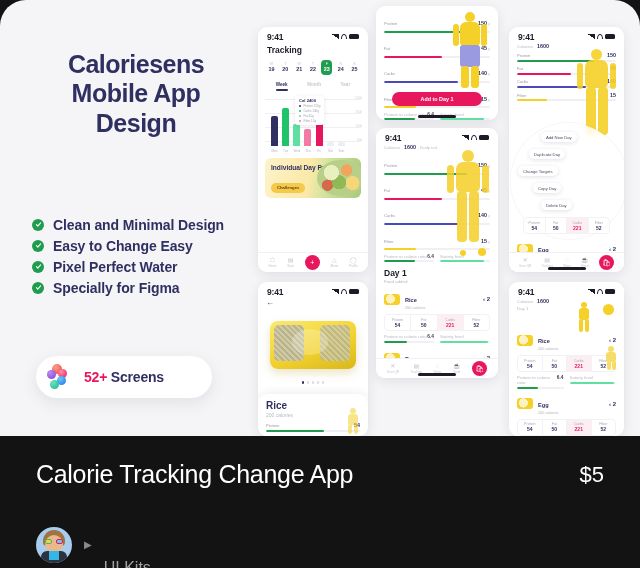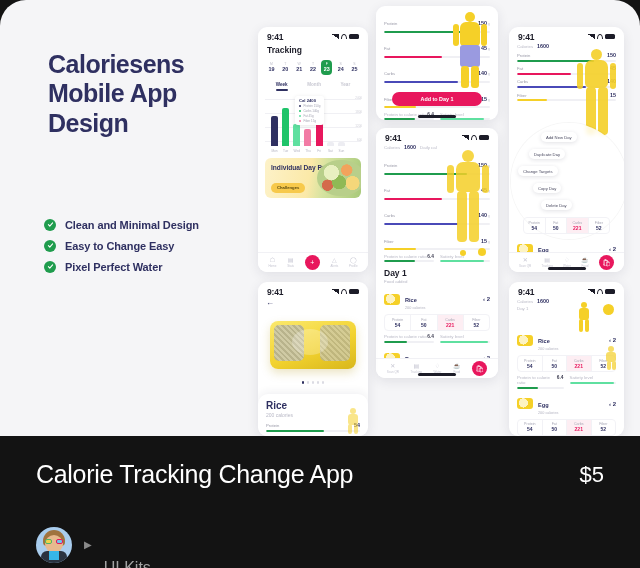--- a/index.html
+++ b/index.html
@@ -11,39 +11,39 @@
   }
   .root { position: relative; width: 640px; height: 568px; background: #131313; }
 
   
   .preview-card {
     position: absolute; left: 0; top: 0; width: 640px; height: 436px;
     background: #f5f5f7; border-radius: 26px 26px 0 0; overflow: hidden;
   }
 
   
-  .hero { position: absolute; left: 12px; top: 0; width: 252px; height: 436px; }
+  .hero { position: absolute; left: 0; top: 0; width: 252px; height: 436px; text-align: center; }
   .hero-title {
     position: absolute; left: 36px; top: 50px; width: 200px;
     font-size: 25px; line-height: 1.17; font-weight: 700; color: #2f3061;
     letter-spacing: -0.5px;
   }
   .hero-desc {
     position: absolute; left: 30px; top: 167px; width: 212px;
     font-size: 7.4px; line-height: 1.85; color: #9b9cae;
   }
   .feature-list { position: absolute; left: 32px; top: 214px; width: 210px; }
   .feature-row { display: flex; align-items: center; height: 21px; }
   .tick {
     width: 12px; height: 12px; border-radius: 50%; background: #1f9c4d;
     display: flex; align-items: center; justify-content: center; flex: none;
     margin-right: 9px;
   }
   .tick svg { display: block; }
-  .feature-label { font-size: 11px; font-weight: 700; color: #2f3061; letter-spacing: -0.1px; }
+  .feature-label { font-size: 14px; font-weight: 700; color: #2f3061; letter-spacing: -0.1px; }
 
   .screens-badge {
     position: absolute; left: 36px; top: 356px; width: 176px; height: 42px;
     background: #ffffff; border-radius: 21px;
     box-shadow: 0 5px 16px rgba(60,60,90,0.10);
     display: flex; align-items: center;
   }
   .figma-logo {
     width: 33px; height: 33px; margin-left: 5px; margin-right: 10px; flex: none;
     position: relative;
@@ -236,22 +236,40 @@
           <span class="feature-label">Easy to Change Easy</span>
         </div>
         <div class="feature-row">
           <span class="tick">
               <svg width="7" height="7" viewBox="0 0 10 10">
                 <path d="M2 5.2 L4 7.2 L8 2.8" stroke="#fff" stroke-width="1.6" fill="none" stroke-linecap="round" stroke-linejoin="round"></path>
               </svg>
             </span>
           <span class="feature-label">Pixel Perfect Water</span>
         </div>
-      </div>
-
+        <div class="feature-row">
+          <span class="tick">
+              <svg width="7" height="7" viewBox="0 0 10 10">
+                <path d="M2 5.2 L4 7.2 L8 2.8" stroke="#fff" stroke-width="1.6" fill="none" stroke-linecap="round" stroke-linejoin="round"></path>
+              </svg>
+            </span>
+          <span class="feature-label">Specially for Figma</span>
+        </div>
+      </div>
+
+      <div class="screens-badge">
+        <div class="figma-logo">
+          <span class="fcircle" style="left:11px;top:3px;width:10px;height:10px;background:radial-gradient(circle at 35% 30%,#ff9a8b,#e84c3d);"></span>
+          <span class="fcircle" style="left:17px;top:8px;width:9px;height:9px;background:radial-gradient(circle at 35% 30%,#ff8fa3,#e8175d);"></span>
+          <span class="fcircle" style="left:6px;top:9px;width:9px;height:9px;background:radial-gradient(circle at 35% 30%,#c08bf0,#7b3fd1);"></span>
+          <span class="fcircle" style="left:16px;top:15px;width:9px;height:9px;background:radial-gradient(circle at 35% 30%,#6fc5ff,#1a73e8);"></span>
+          <span class="fcircle" style="left:9px;top:19px;width:9px;height:9px;background:radial-gradient(circle at 35% 30%,#6fe0c0,#12b886);"></span>
+        </div>
+        <span class="badge-text"><span class="badge-count">52+</span> <span>Screens</span></span>
+      </div>
     </div>
 
     <div class="phone" style="left:258px;top:27px;width:110px;height:245px;">
       <div class="statusbar" style="height:16px;padding-top:3px;">
         <span class="clock">9:41</span>
         <span class="sb-icons">
           <span class="sig"></span>
           <span class="wifi"></span>
           <span class="batt"></span>
         </span>

